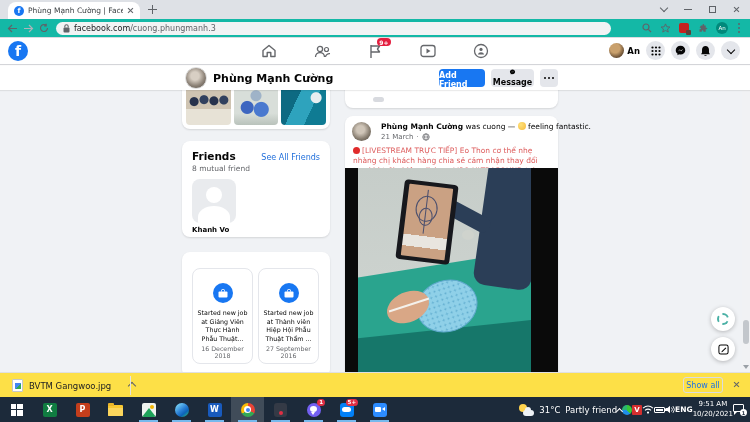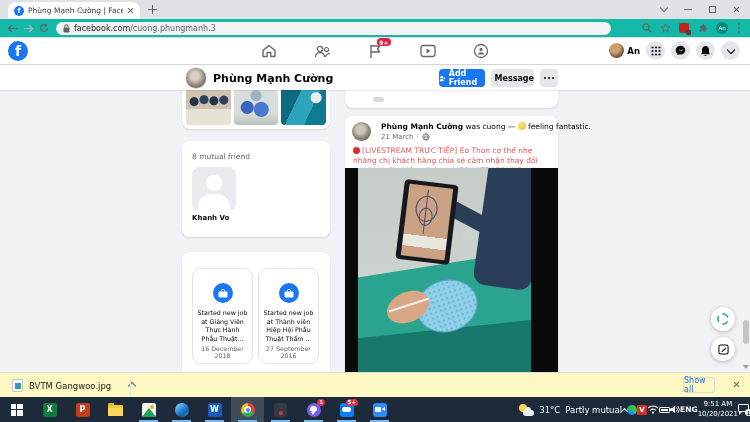--- a/index.html
+++ b/index.html
@@ -46,21 +46,21 @@
   .fb-center .cicon { width:20px; height:20px; display:flex; align-items:center; justify-content:center; position:relative; }
   .nav-badge { position:absolute; top:-3px; right:-6px; background:#e41e3f; color:#fff; font-size:6px; font-weight:bold; border-radius:6px; padding:0.5px 2.5px; line-height:7px; }
   .fb-right { position:absolute; right:10px; top:3px; display:flex; align-items:center; gap:6px; }
   .fb-me { display:flex; align-items:center; gap:3px; font-size:8.5px; font-weight:bold; color:#050505; }
   .me-av { width:15px; height:15px; border-radius:50%; background:radial-gradient(circle at 40% 35%,#c9a06c 35%,#6b5136 70%); }
   .circ-btn { width:19px; height:19px; border-radius:50%; background:#e4e6eb; display:flex; align-items:center; justify-content:center; }
 
   .profile-bar { position:absolute; top:26px; left:0; width:100%; height:26px; background:#fff; border-top:1px solid #eceef2; box-shadow:0 1px 1px rgba(0,0,0,.08); z-index:4; }
   .pb-av { position:absolute; left:185px; top:2px; width:22px; height:22px; border-radius:50%; background:radial-gradient(circle at 45% 40%,#d8cfc4 25%,#8c8277 60%,#4c463f 100%); border:1px solid #ddd; }
   .pb-name { position:absolute; left:213px; top:7px; font-size:11px; font-weight:bold; color:#050505; }
-  .pb-btn { position:absolute; top:4px; height:18px; border-radius:4px; display:flex; align-items:center; justify-content:center; gap:3px; font-size:8px; font-weight:bold; }
+  .pb-btn { position:absolute; top:4px; height:18px; border-radius:4px; display:flex; align-items:center; justify-content:center; gap:3px; font-size:8px; font-weight:bold;flex-direction:column; }
   .btn-add { left:439px; width:46px; background:#1877f2; color:#fff; }
   .btn-msg { left:491px; width:43px; background:#e4e6eb; color:#050505; }
   .btn-more { left:540px; width:18px; background:#e4e6eb; color:#050505; }
   .hdots { width:2.5px; height:2.5px; background:#050505; border-radius:50%; box-shadow:4px 0 0 #050505,-4px 0 0 #050505; }
 
   .card { position:absolute; background:#fff; border-radius:8px; box-shadow:0 1px 2px rgba(0,0,0,.12); }
 
   
   .photos-card { left:182px; top:44px; width:148px; height:47px; border-radius:0 0 8px 8px; padding:4px; display:flex; gap:3px; }
   .ph { flex:1; height:39px; border-radius:4px; }
@@ -135,28 +135,28 @@
 
   
   .pg-scroll { position:absolute; right:0; top:0; width:8px; height:334px; background:#f1f2f4; }
   .pg-thumb { position:absolute; right:1px; top:282px; width:6px; height:24px; border-radius:3px; background:#c3c7cc; }
   .pg-down { position:absolute; right:1px; bottom:3px; width:0; height:0; border-left:3px solid transparent; border-right:3px solid transparent; border-top:4px solid #9aa0a6; }
   .float-btn { position:absolute; width:24px; height:24px; border-radius:50%; background:#fff; box-shadow:0 1px 4px rgba(0,0,0,.25); display:flex; align-items:center; justify-content:center; }
   .fb1 { left:711px; top:269px; } .fb2 { left:711px; top:299px; }
   .room-ring { width:12px; height:12px; border-radius:50%; border:2px dashed #49b0a5; }
 
   
-  .shelf { position:absolute; top:372px; left:0; width:750px; height:25px; background:#fef9c3; border-top:1px solid #e0e0e0; }
+  .shelf { position:absolute; top:372px; left:0; width:750px; height:25px; background:#fde047; border-top:1px solid #e0e0e0; }
   .file-chip { position:absolute; left:12px; top:4px; height:17px; display:flex; align-items:center; gap:6px; }
   .file-ic { width:11px; height:13px; background:#fff; border:1px solid #c3c7cb; border-radius:1px; position:relative; }
   .file-ic::after { content:""; position:absolute; left:2px; top:3px; width:6px; height:6px; background:linear-gradient(135deg,#4285f4 0 50%, #34a853 50% 100%); }
   .file-name { font-size:8.5px; color:#202124; }
   .chip-chev { margin-left:12px; }
   .shelf-sep { position:absolute; left:130px; top:3px; width:1px; height:19px; background:#e4e4e4; }
-  .showall { position:absolute; left:683px; top:4px; width:32px; height:16px; border:1px solid #dadce0; border-radius:3px; color:#1a73e8; font-size:8px; display:flex; align-items:center; justify-content:center; }
+  .showall { position:absolute; left:683px; top:4px; width:40px; height:16px; border:1px solid #dadce0; border-radius:3px; color:#1a73e8; font-size:8px; display:flex; align-items:center; justify-content:center; }
   .shelf-x { position:absolute; left:733px; top:8px; }
 
   
   .taskbar { position:absolute; top:397px; left:0; width:750px; height:25px; background:#1c2a3a; display:flex; align-items:stretch; }
   .tb-apps { display:flex; }
   .app { width:33px; display:flex; align-items:center; justify-content:center; position:relative; }
   .app.running::after { content:""; position:absolute; bottom:0; left:7px; right:7px; height:2px; background:#76b9ed; }
   .app.active { background:rgba(255,255,255,.16); }
   .app .badge { position:absolute; top:2px; right:5px; background:#e02f44; color:#fff; font-size:5.5px; font-weight:bold; border-radius:6px; padding:0 2px; line-height:7px; }
   .win-logo { width:12px; height:12px; display:grid; grid-template-columns:1fr 1fr; gap:1.5px; }
@@ -177,21 +177,21 @@
   .ic-phone::after { content:""; position:absolute; left:4.5px; bottom:2px; width:4px; height:4px; border-radius:50%; background:#e02f44; }
   .ic-viber { width:14px; height:14px; border-radius:50%; background:#7360f2; position:relative; }
   .ic-viber::after { content:""; position:absolute; left:3.5px; top:3.5px; width:7px; height:6px; border-radius:50%; background:#fff; }
   .ic-viber::before { content:""; position:absolute; left:4px; bottom:2px; border-left:2px solid transparent; border-right:2px solid transparent; border-top:3px solid #fff; }
   .ic-zalo { width:14px; height:14px; border-radius:3px; background:#0180f8; position:relative; }
   .ic-zalo::after { content:""; position:absolute; left:2.5px; top:4px; width:9px; height:5.5px; border-radius:3px; background:#fff; }
   .ic-zoom { width:14px; height:14px; border-radius:3px; background:#2d8cff; position:relative; }
   .ic-zoom::after { content:""; position:absolute; left:2.5px; top:4.5px; width:6px; height:5px; border-radius:1px; background:#fff; }
   .ic-zoom::before { content:""; position:absolute; right:2px; top:4.5px; border-top:2.5px solid transparent; border-bottom:2.5px solid transparent; border-right:3px solid #fff; }
 
-  .tb-right-zone { margin-left:auto; display:flex; align-items:center; gap:0; color:#fff; }
+  .tb-right-zone { margin-left:auto; display:flex; align-items:center; gap:0; padding-right:5px; color:#fff; }
   .weather { display:flex; align-items:center; gap:5px; font-size:8.5px; color:#fff; }
   .wicon { position:relative; width:15px; height:12px; }
   .wicon .sun { position:absolute; left:0; top:0; width:8px; height:8px; border-radius:50%; background:#ffd34d; }
   .wicon .cloud { position:absolute; right:0; bottom:0; width:11px; height:6px; border-radius:4px; background:#eef2f5; }
   .wicon .cloud::before { content:""; position:absolute; left:2px; top:-3px; width:6px; height:6px; border-radius:50%; background:#eef2f5; }
   .tray-chev { width:5px; height:5px; border-right:1.3px solid #fff; border-bottom:1.3px solid #fff; transform:rotate(-135deg); margin-top:3px; }
   .swirl { width:10px; height:10px; border-radius:50%; background:conic-gradient(#37c837 0 40%, #1f8fe8 40% 75%, #2bb673 75% 100%); }
   .ic-v { width:10px; height:10px; background:#d32f2f; color:#fff; font-size:7px; font-weight:bold; display:flex; align-items:center; justify-content:center; border-radius:1px; }
   .battery { width:11px; height:6px; border:1px solid #fff; border-radius:1px; position:relative; }
   .battery::before { content:""; position:absolute; left:1px; top:1px; width:7px; height:2px; background:#fff; }
@@ -362,20 +362,24 @@
       </span>
   </div>
 
   <div class="card photos-card">
     <div class="ph ph1"></div>
     <div class="ph ph2"></div>
     <div class="ph ph3"></div>
   </div>
 
   <div class="card friends-card">
+    <div class="sec-head">
+      <span class="sec-title">Friends</span>
+      <span class="sec-link">See All Friends</span>
+    </div>
     <div class="mutual">8 mutual friend</div>
     <div class="friend-tile">
       <span class="sil-head"></span>
       <span class="sil-body"></span>
     </div>
     <div class="friend-name">Khanh Vo</div>
   </div>
 
   <div class="card events-card">
     <div class="ev-row">
@@ -524,21 +528,21 @@
         <span class="ic-zoom"></span>
       </span>
   </div>
   <div class="tb-right-zone">
     <span class="weather">
       <span class="wicon">
           <span class="sun"></span>
           <span class="cloud"></span>
         </span>
       <span>31°C</span>
-      <span>Partly mutual</span>
+      <span>Partly friend</span>
     </span>
     <span class="tray-chev"></span>
     <span class="swirl"></span>
     <span class="ic-v">V</span>
     <svg width="12" height="9" viewBox="0 0 12 9">
         <path d="M1 3.2 Q6 -1.2 11 3.2" stroke="#fff" stroke-width="1.1" fill="none"></path>
         <path d="M3 5.4 Q6 2.8 9 5.4" stroke="#fff" stroke-width="1.1" fill="none"></path>
         <circle cx="6" cy="7.6" r="1.1" fill="#fff"></circle>
       </svg>
     <span class="battery"></span>

